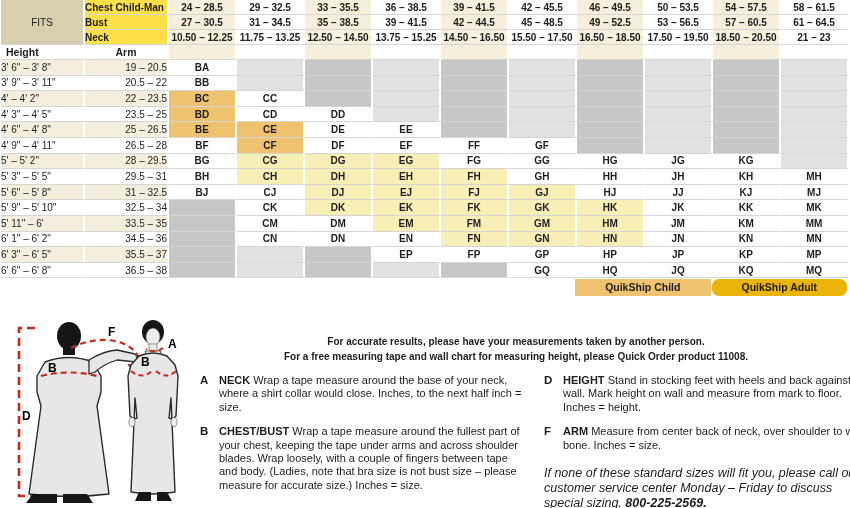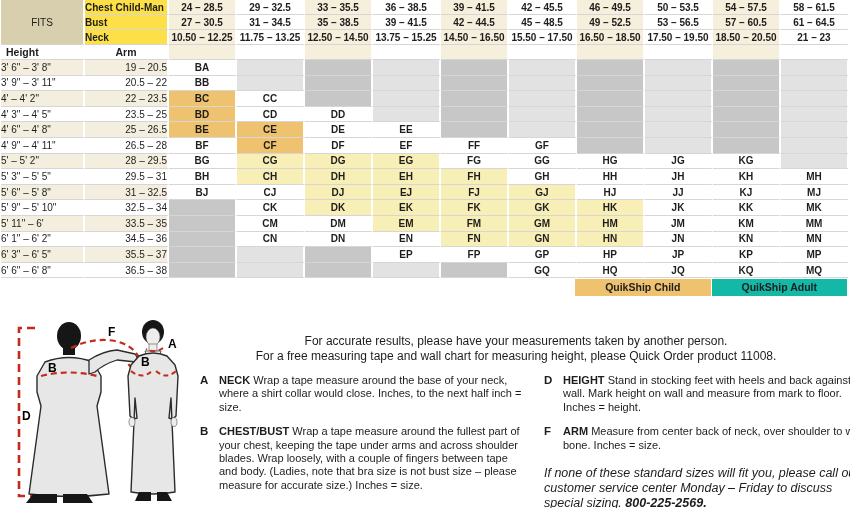--- a/index.html
+++ b/index.html
@@ -27,25 +27,25 @@
   .rowbeige{background:#f3eedd !important;}
   .code{font-weight:bold;text-align:center;background:#fff;}
   .grayD{background:#c7c7c7;}
   .grayL{background:#e2e2e2;}
   .child{background:#eec26e;}
   .adult{background:#f8efb7;}
   
   .legend{display:flex;margin-left:575px;width:272px;margin-top:1px;}
   .legend div{flex:1;height:17px;line-height:17px;text-align:center;font-weight:bold;font-size:10.5px;}
   .legend .lchild{background:#eec26e;margin-right:1px;}
-  .legend .ladult{background:#14b8a6;}
+  .legend .ladult{background:#eab308;border-radius:7px;}
   
   .figure{position:absolute;left:5px;top:318px;}
   .intro{position:absolute;left:190px;right:8px;top:334px;text-align:center;
-         font-weight:normal;font-size:12px;line-height:15px;}
+         font-weight:bold;font-size:10px;line-height:15px;}
   .cols{position:absolute;top:374px;left:200px;display:flex;}
   .colL{width:322px;margin-right:22px;}
   .colR{width:326px;}
   .instr{display:grid;grid-template-columns:19px 1fr;margin-bottom:11px;}
   .instr .ltr{font-weight:bold;font-size:11.5px;}
   .instr p{margin:0;font-size:11px;line-height:13.4px;}
   .instr b{font-size:11px;}
   .note{margin:14px 0 0 0;font-style:italic;font-size:12.5px;line-height:15px;}
   .note b{font-style:italic;}
 </style>

